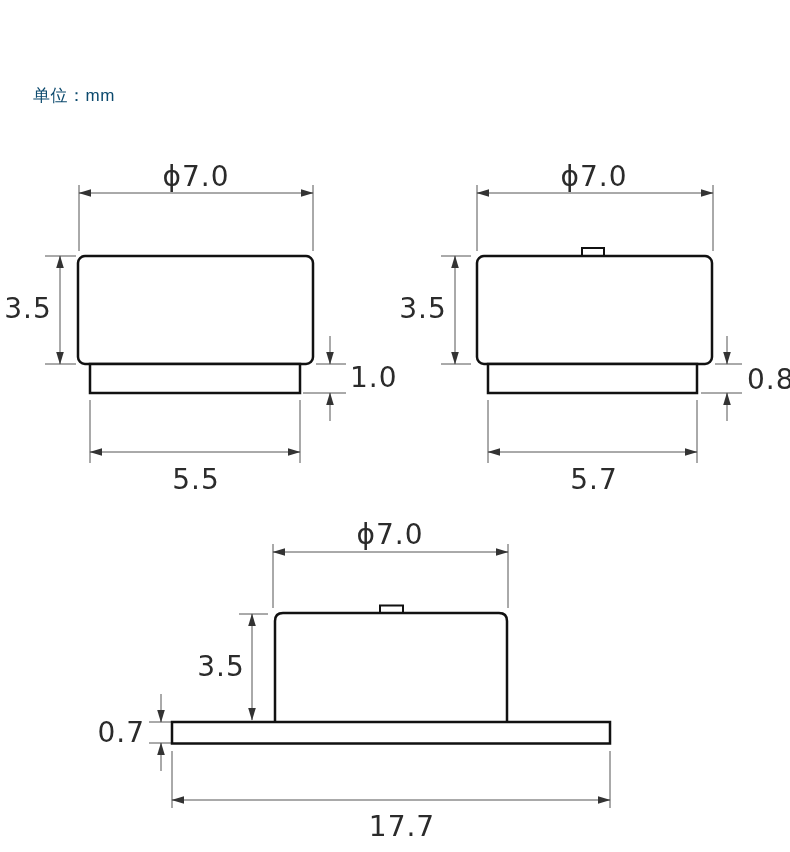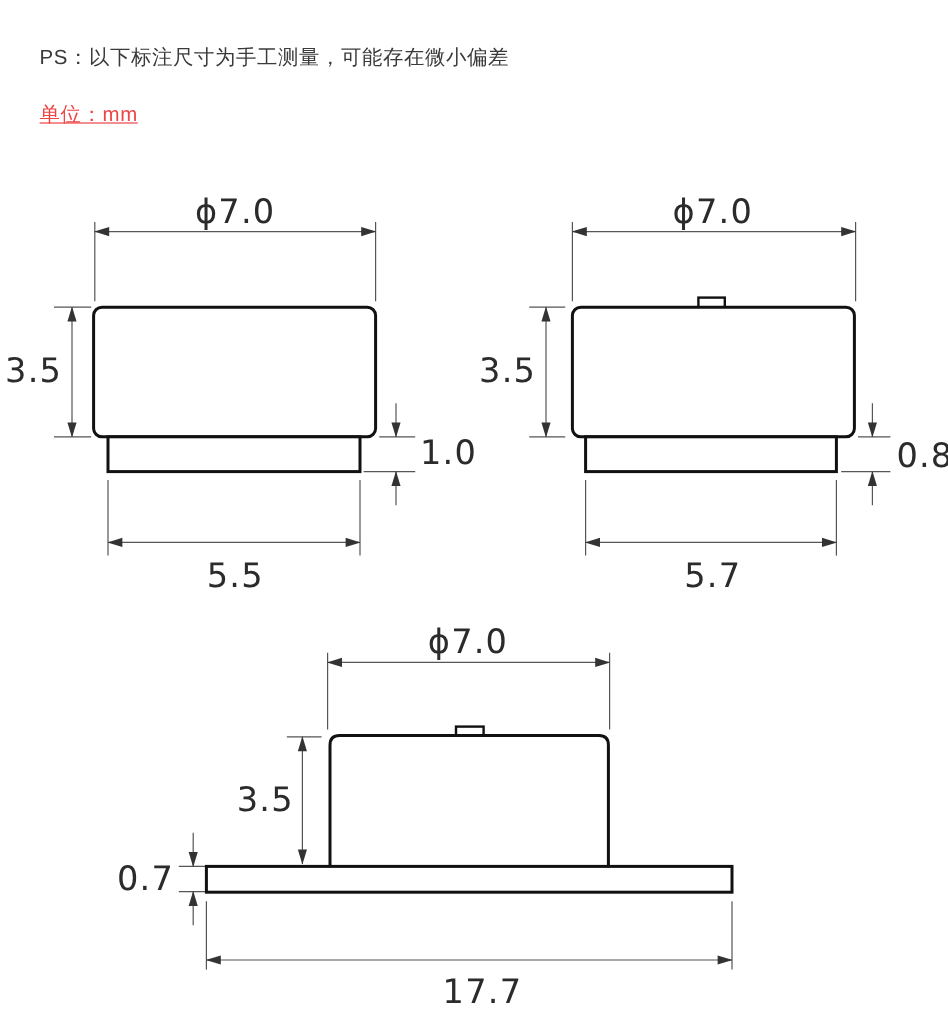--- a/index.html
+++ b/index.html
@@ -19,23 +19,22 @@
     letter-spacing: 0.5px;
     color: #3a3a3a;
     white-space: nowrap;
   }
   .unit-text {
     position: absolute;
     left: 33px;
     top: 84px;
     font-size: 17px;
     letter-spacing: 0.5px;
-    color: #ef4444;
+    color: #0c4a6e;
     white-space: nowrap;
-    text-decoration: underline;
   }
   svg.drawing { position: absolute; left: 0; top: 0; }
   .thin  { stroke: #555555; stroke-width: 1; fill: none; }
   .thick { stroke: #111111; stroke-width: 2.5; fill: #ffffff; }
   .tab   { stroke: #111111; stroke-width: 2; fill: #ffffff; }
   .arrhead { fill: #333333; }
   text.dim {
     font-family: "DejaVu Sans", "Liberation Sans", sans-serif;
     font-size: 28px;
     letter-spacing: 1px;
@@ -44,21 +43,20 @@
   }
   .mid { text-anchor: middle; }
   .st  { text-anchor: start; }
   .en  { text-anchor: end; }
 </style>
 </head>
 <body>
 
 <div class="canvas">
 
-  <div class="note-text">PS：以下标注尺寸为手工测量，可能存在微小偏差</div>
   <div class="unit-text">单位：mm</div>
 
   <svg class="drawing" width="790" height="852" viewBox="0 0 790 852" xmlns="http://www.w3.org/2000/svg">
     <defs>
       <marker id="arr" viewBox="0 0 14 10" markerWidth="14" markerHeight="10" refX="13" refY="5" orient="auto-start-reverse" markerUnits="userSpaceOnUse">
         <path class="arrhead" d="M13.5,5 L1,1.2 L1,8.8 Z"></path>
       </marker>
     </defs>
 
     <g>

